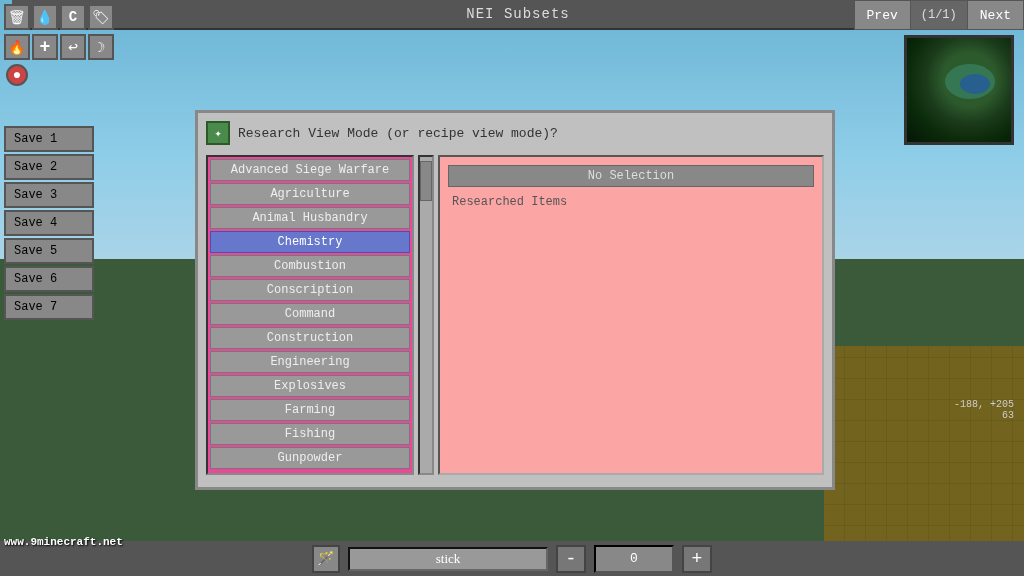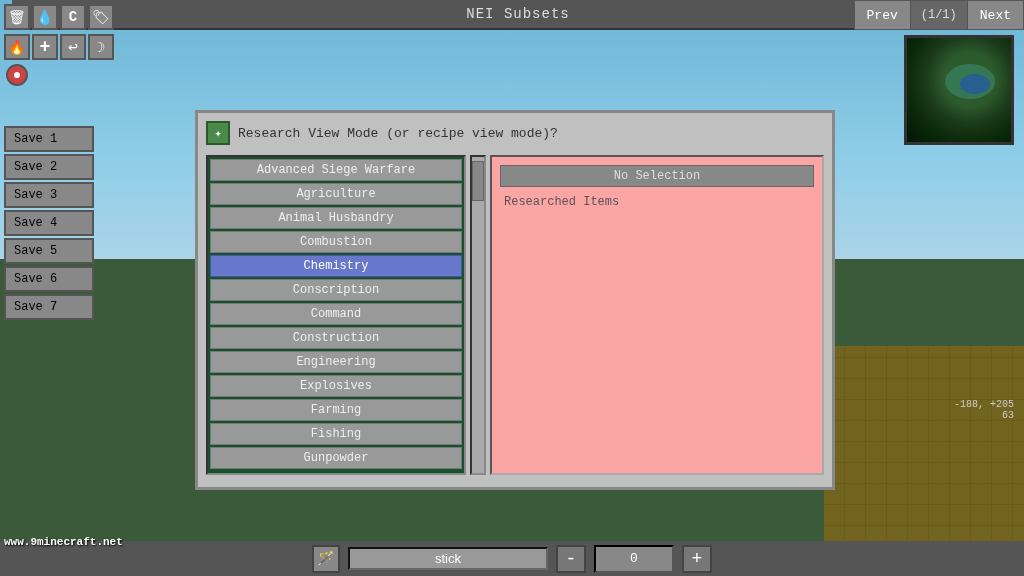--- a/index.html
+++ b/index.html
@@ -215,22 +215,22 @@
     .modal-title {
       color: #333;
       font-size: 13px;
     }
     .modal-body {
       display: flex;
       gap: 4px;
       height: 320px;
     }
     .list-panel {
-      width: 260px;
-      background: #14532d;
+      width: 208px;
+      background: #ec4899;
       border: 2px inset #888;
       overflow-y: auto;
       padding: 2px;
     }
     .list-item {
       padding: 3px 8px;
       cursor: pointer;
       background: #999;
       border: 1px solid #777;
       margin-bottom: 2px;
@@ -303,21 +303,21 @@
       align-items: center;
       justify-content: center;
       color: #bbb;
       font-size: 14px;
     }
     .bottom-input {
       background: #999;
       border: 2px inset #666;
       color: #fff;
       padding: 2px 8px;
-      font-family: Liberation Sans, sans-serif;
+      font-family: Liberation Serif, serif;
       font-size: 13px;
       width: 200px;
       text-align: center;
     }
     .counter-btn {
       background: #777;
       border: 2px solid #444;
       color: #fff;
       width: 30px;
       height: 28px;
@@ -415,22 +415,22 @@
     <div class="modal-icon">
       <span>✦</span>
     </div>
     <span class="modal-title">Research View Mode (or recipe view mode)?</span>
   </div>
   <div class="modal-body">
     <div class="list-panel" id="category-list">
     <div class="list-item">Advanced Siege Warfare</div>
         <div class="list-item">Agriculture</div>
         <div class="list-item">Animal Husbandry</div>
+        <div class="list-item selected">Chemistry</div>
         <div class="list-item">Combustion</div>
-        <div class="list-item selected">Chemistry</div>
         <div class="list-item">Conscription</div>
         <div class="list-item">Command</div>
         <div class="list-item">Construction</div>
         <div class="list-item">Engineering</div>
         <div class="list-item">Explosives</div>
         <div class="list-item">Farming</div>
         <div class="list-item">Fishing</div>
         <div class="list-item">Gunpowder</div>
       </div>
     <div class="scrollbar">

